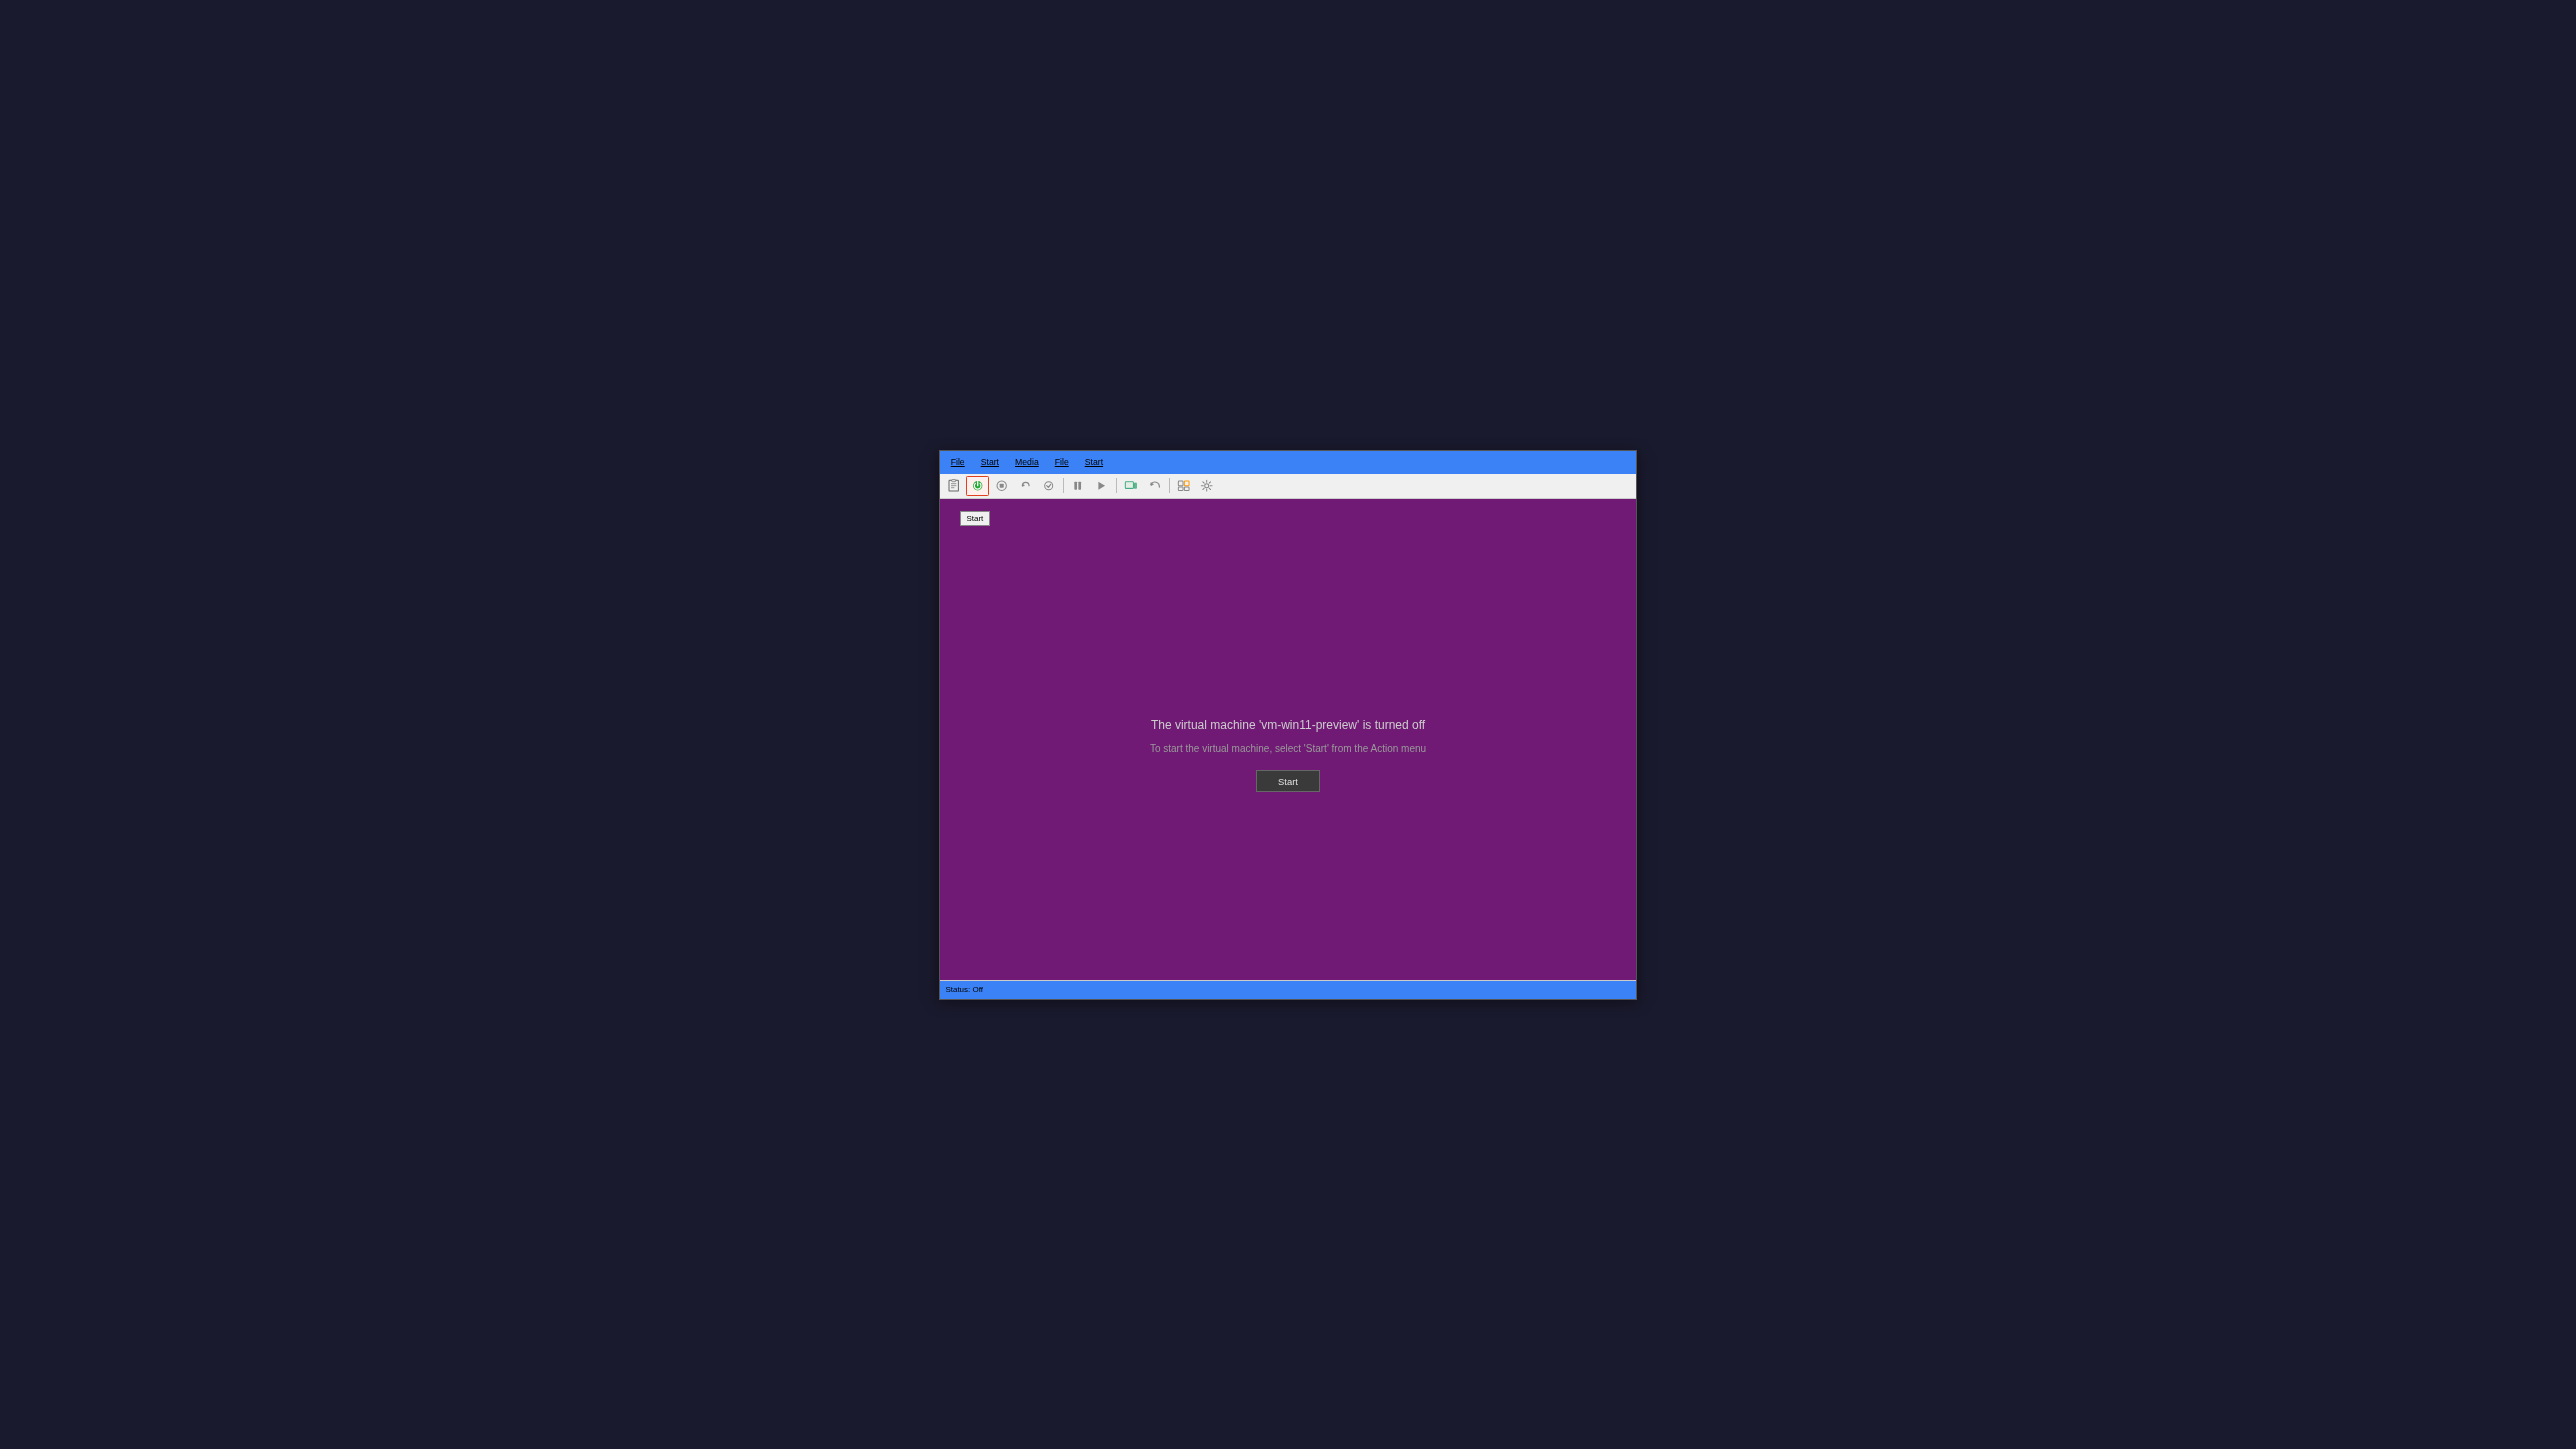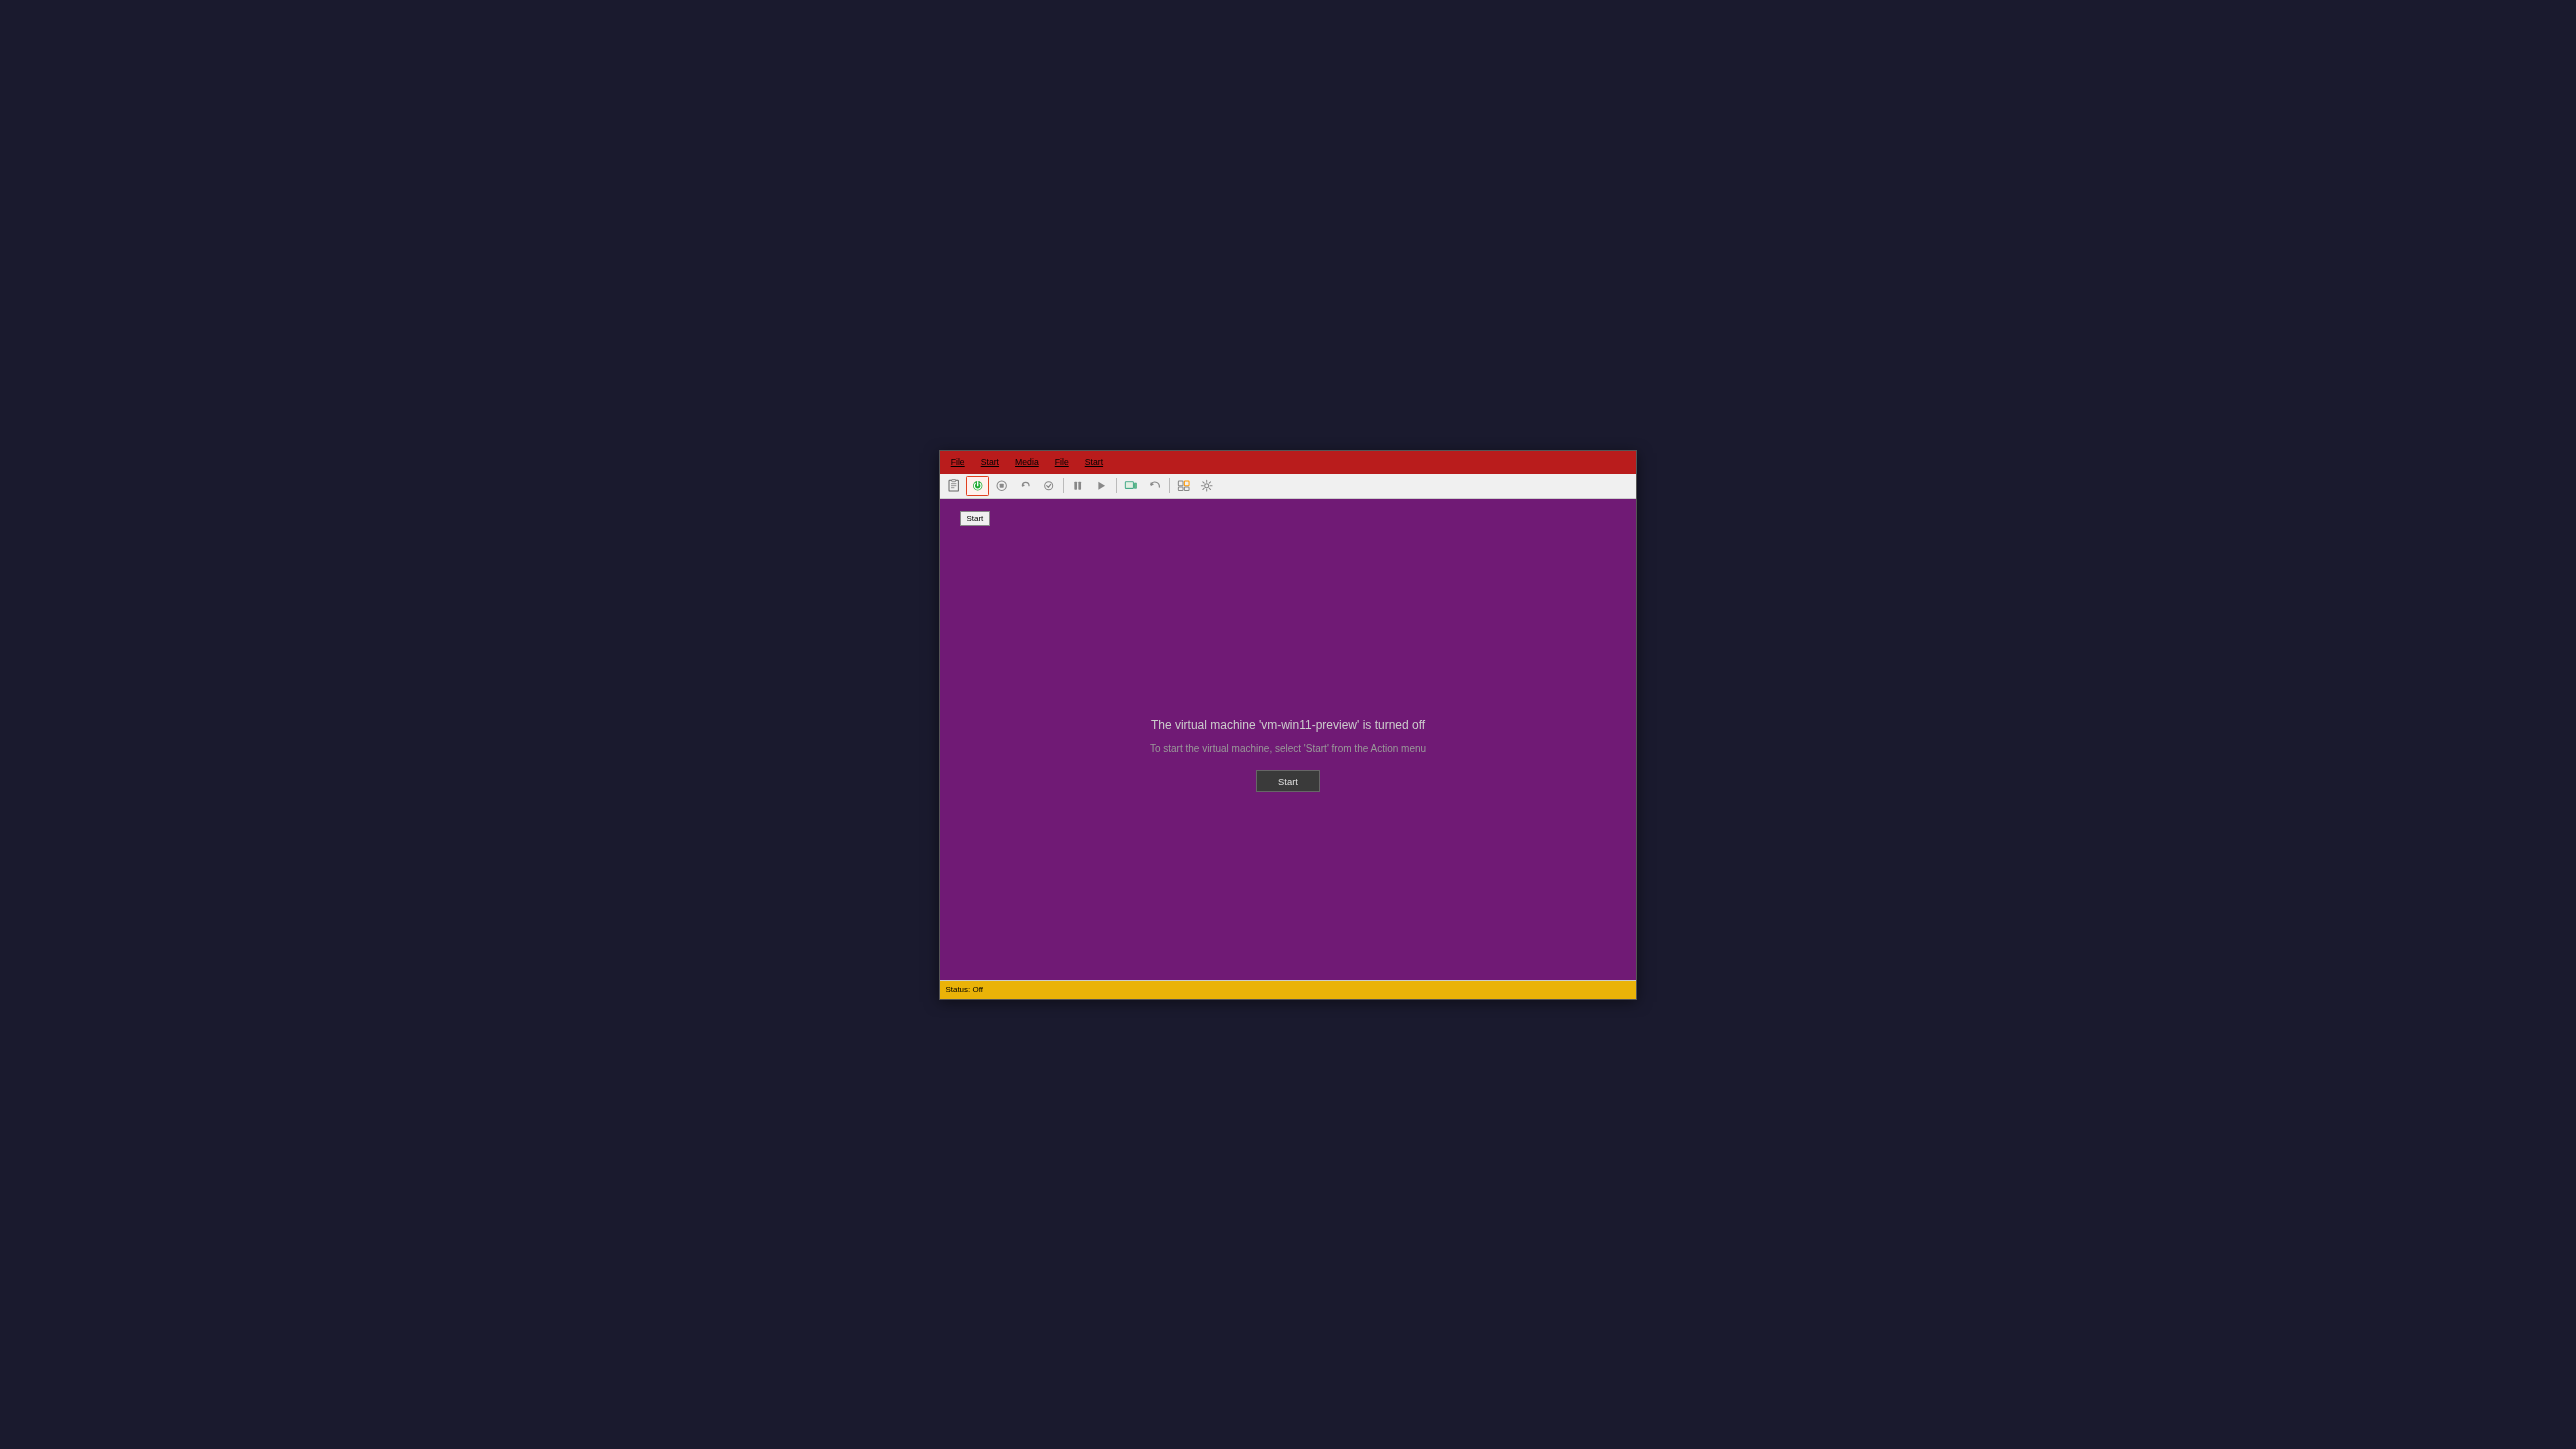--- a/index.html
+++ b/index.html
@@ -64,21 +64,21 @@
       font-size: 10.7px;
       cursor: pointer;
       display: flex;
       align-items: center;
       justify-content: center;
       line-height: 1;
     }
 
     
     .menu-bar {
-      background: #b91c1c;
+      background: #3b82f6;
       height: 23px;
       display: flex;
       align-items: center;
       padding: 0 2.7px;
       flex-shrink: 0;
     }
 
     .menu-item {
       padding: 2.7px 8px;
       font-size: 8.7px;
@@ -183,21 +183,21 @@
       border: 0.7px solid #666;
       color: #e0e0e0;
       padding: 4.7px 21.5px;
       font-size: 9.4px;
       cursor: pointer;
       margin-top: 5.4px;
     }
 
     
     .status-bar {
-      background: #eab308;
+      background: #3b82f6;
       height: 19px;
       display: flex;
       align-items: center;
       padding: 0 5.4px;
       font-size: 8px;
       color: #000;
       border-top: 0.7px solid #ccc;
       flex-shrink: 0;
     }
 

